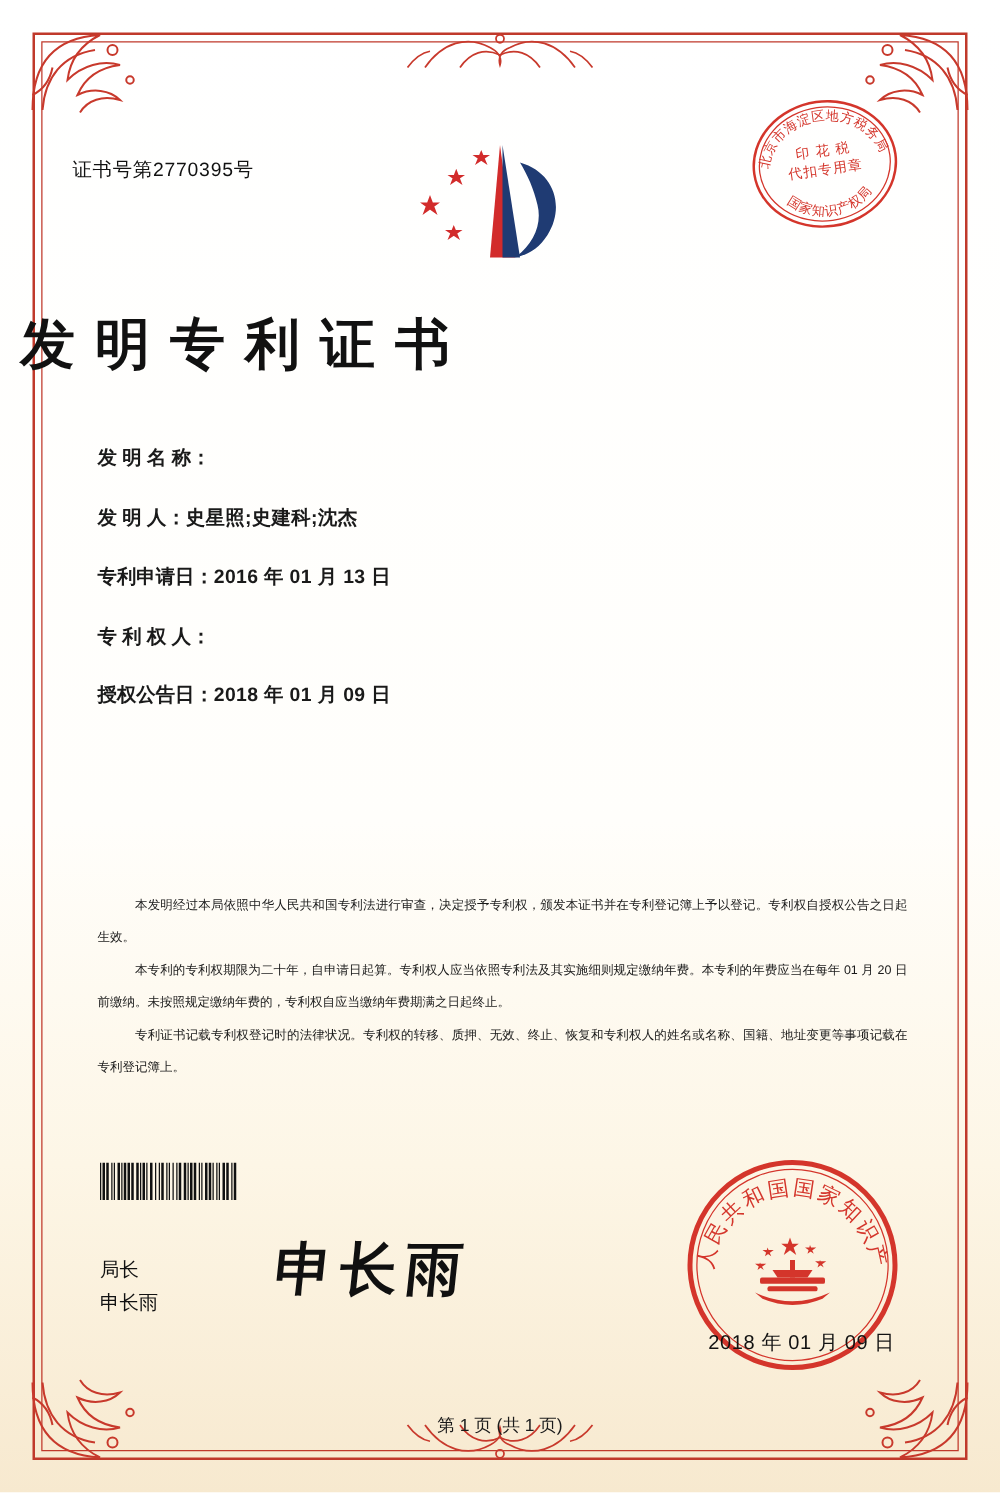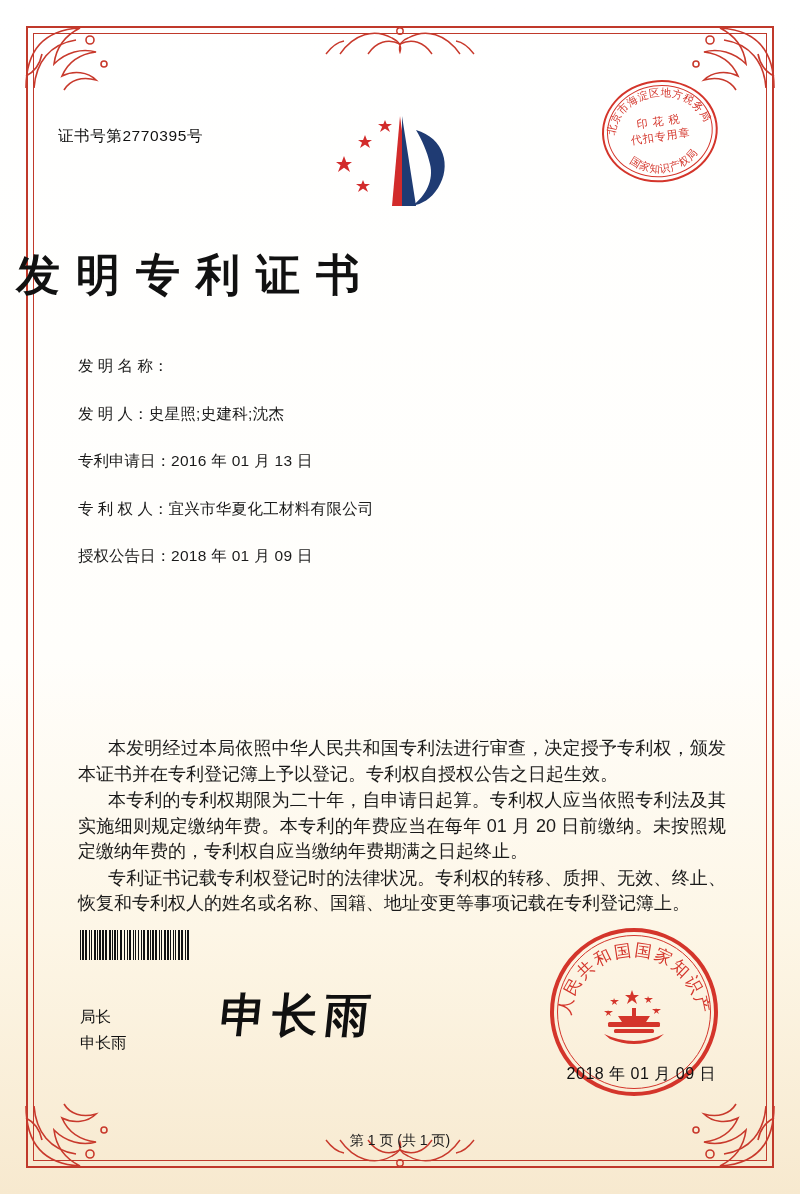--- a/index.html
+++ b/index.html
@@ -140,41 +140,41 @@
     left: 78px;
     top: 356px;
     width: 650px;
   }
   .field-row {
     display: flex;
     align-items: center;
     margin-bottom: 26.5px;
     font-size: 15.5px;
     color: #1a1a1a;
+    font-weight: bold;
   }
   .field-label {
     white-space: pre;
     color: #1a1a1a;
   }
   .field-value {
     color: #1a1a1a;
     letter-spacing: 0.3px;
   }
 
   
   .paragraphs {
     position: absolute;
     left: 78px;
     top: 712px;
     width: 648px;
-    font-size: 18px;
+    font-size: 10px;
     line-height: 25.5px;
     color: #1a1a1a;
     text-align: justify;
-    margin-top: 24px;
   }
   .paragraphs p {
     margin: 0 0 1px 0;
     text-indent: 30px;
   }
 
   
   .barcode {
     position: absolute;
     left: 80px;
@@ -362,21 +362,20 @@
     <div class="field-row">
       <span class="field-label">发 明 人：</span>
       <span class="field-value">史星照;史建科;沈杰</span>
     </div>
     <div class="field-row">
       <span class="field-label">专利申请日：</span>
       <span class="field-value">2016 年 01 月 13 日</span>
     </div>
     <div class="field-row">
       <span class="field-label">专 利 权 人：</span>
-      <span class="field-value">宜兴市华夏化工材料有限公司</span>
     </div>
     <div class="field-row">
       <span class="field-label">授权公告日：</span>
       <span class="field-value">2018 年 01 月 09 日</span>
     </div>
   </div>
 
   <div class="paragraphs">
     <p>本发明经过本局依照中华人民共和国专利法进行审查，决定授予专利权，颁发本证书并在专利登记簿上予以登记。专利权自授权公告之日起生效。</p>
     <p>本专利的专利权期限为二十年，自申请日起算。专利权人应当依照专利法及其实施细则规定缴纳年费。本专利的年费应当在每年 01 月 20 日前缴纳。未按照规定缴纳年费的，专利权自应当缴纳年费期满之日起终止。</p>

